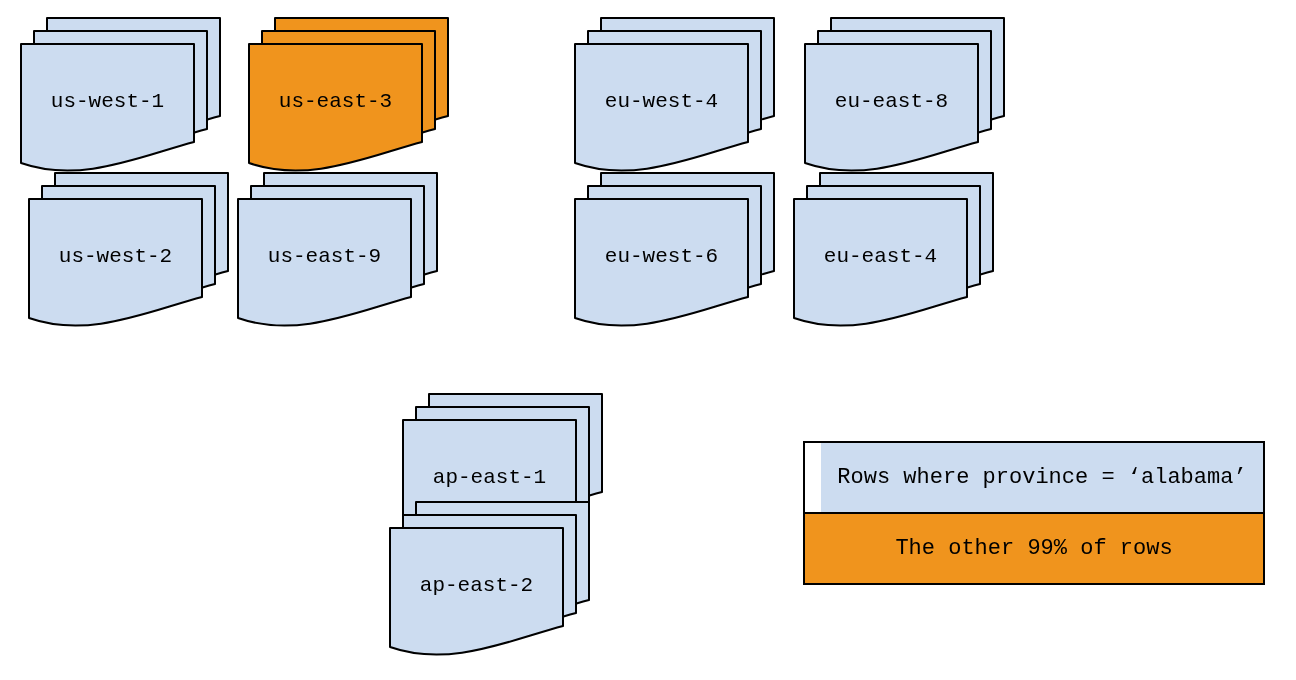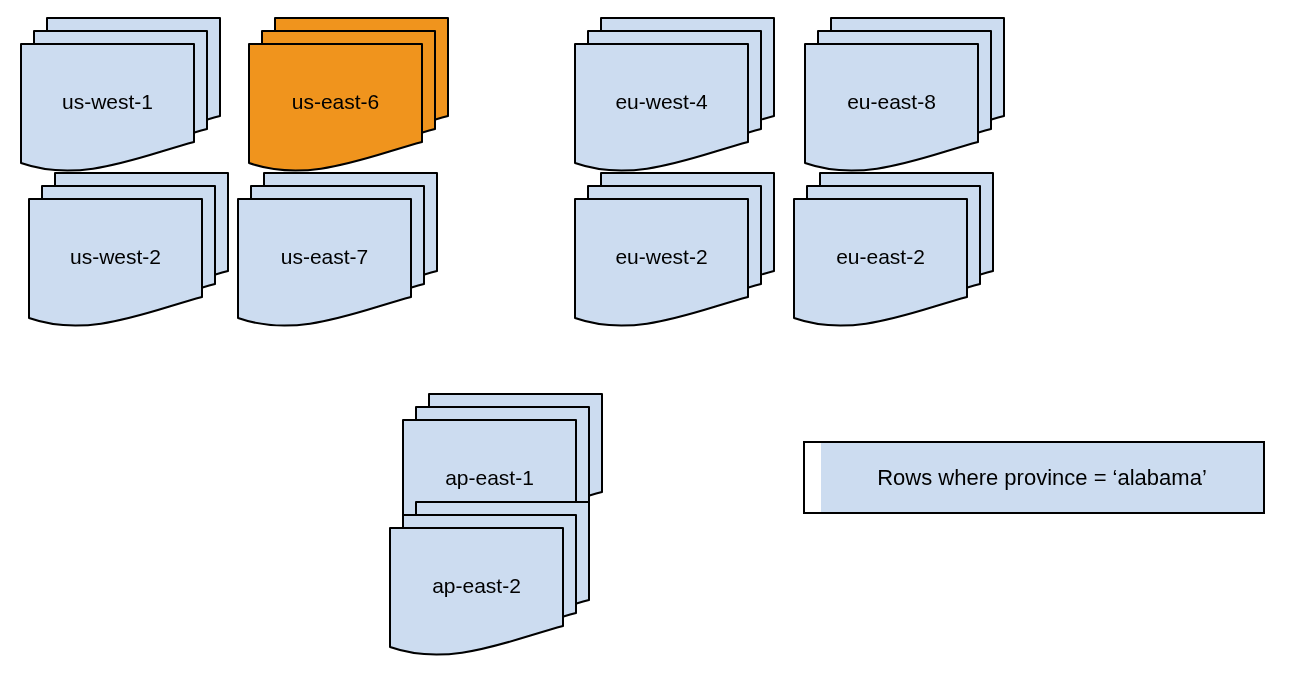--- a/index.html
+++ b/index.html
@@ -1,18 +1,18 @@
 <!DOCTYPE html>
 <html><head>
 <meta charset="utf-8">
 <style>
   html,body{margin:0;padding:0;background:#fff;}
   .canvas{
     position:relative;width:1296px;height:680px;background:#ffffff;
-    font-family:Liberation Sans, sans-serif;overflow:hidden;color:#000;
+    font-family:Liberation Mono, monospace;overflow:hidden;color:#000;
   }
   .stack{position:absolute;width:202px;height:156px;}
   .stack svg{display:block;}
   .stack-label{
     position:absolute;left:1px;top:71px;width:173px;height:28px;
     text-align:center;font-size:21px;line-height:28px;color:#000;
     white-space:nowrap;
   }
   .legend{
     position:absolute;border:2px solid #000;box-sizing:border-box;background:#fff;
@@ -36,21 +36,21 @@
           <path d="M0,0 H173 V98 C120,112 60,140 0,119 Z" transform="translate(0,26)" fill="#ccdcf0" stroke="#000000" stroke-width="2" stroke-linejoin="round"></path>
         </svg>
         <span class="stack-label">us-west-1</span>
       </div>
       <div class="stack" style="left: 248px; top: 17px;">
         <svg width="202" height="156" viewBox="-1 -1 202 156">
           <path d="M0,0 H173 V98 C120,112 60,140 0,119 Z" transform="translate(26,0)" fill="#f0941d" stroke="#000000" stroke-width="2" stroke-linejoin="round"></path>
           <path d="M0,0 H173 V98 C120,112 60,140 0,119 Z" transform="translate(13,13)" fill="#f0941d" stroke="#000000" stroke-width="2" stroke-linejoin="round"></path>
           <path d="M0,0 H173 V98 C120,112 60,140 0,119 Z" transform="translate(0,26)" fill="#f0941d" stroke="#000000" stroke-width="2" stroke-linejoin="round"></path>
         </svg>
-        <span class="stack-label">us-east-6</span>
+        <span class="stack-label">us-east-3</span>
       </div>
       <div class="stack" style="left: 574px; top: 17px;">
         <svg width="202" height="156" viewBox="-1 -1 202 156">
           <path d="M0,0 H173 V98 C120,112 60,140 0,119 Z" transform="translate(26,0)" fill="#ccdcf0" stroke="#000000" stroke-width="2" stroke-linejoin="round"></path>
           <path d="M0,0 H173 V98 C120,112 60,140 0,119 Z" transform="translate(13,13)" fill="#ccdcf0" stroke="#000000" stroke-width="2" stroke-linejoin="round"></path>
           <path d="M0,0 H173 V98 C120,112 60,140 0,119 Z" transform="translate(0,26)" fill="#ccdcf0" stroke="#000000" stroke-width="2" stroke-linejoin="round"></path>
         </svg>
         <span class="stack-label">eu-west-4</span>
       </div>
       <div class="stack" style="left: 804px; top: 17px;">
@@ -68,37 +68,37 @@
           <path d="M0,0 H173 V98 C120,112 60,140 0,119 Z" transform="translate(0,26)" fill="#ccdcf0" stroke="#000000" stroke-width="2" stroke-linejoin="round"></path>
         </svg>
         <span class="stack-label">us-west-2</span>
       </div>
       <div class="stack" style="left: 237px; top: 172px;">
         <svg width="202" height="156" viewBox="-1 -1 202 156">
           <path d="M0,0 H173 V98 C120,112 60,140 0,119 Z" transform="translate(26,0)" fill="#ccdcf0" stroke="#000000" stroke-width="2" stroke-linejoin="round"></path>
           <path d="M0,0 H173 V98 C120,112 60,140 0,119 Z" transform="translate(13,13)" fill="#ccdcf0" stroke="#000000" stroke-width="2" stroke-linejoin="round"></path>
           <path d="M0,0 H173 V98 C120,112 60,140 0,119 Z" transform="translate(0,26)" fill="#ccdcf0" stroke="#000000" stroke-width="2" stroke-linejoin="round"></path>
         </svg>
-        <span class="stack-label">us-east-7</span>
+        <span class="stack-label">us-east-9</span>
       </div>
       <div class="stack" style="left: 574px; top: 172px;">
         <svg width="202" height="156" viewBox="-1 -1 202 156">
           <path d="M0,0 H173 V98 C120,112 60,140 0,119 Z" transform="translate(26,0)" fill="#ccdcf0" stroke="#000000" stroke-width="2" stroke-linejoin="round"></path>
           <path d="M0,0 H173 V98 C120,112 60,140 0,119 Z" transform="translate(13,13)" fill="#ccdcf0" stroke="#000000" stroke-width="2" stroke-linejoin="round"></path>
           <path d="M0,0 H173 V98 C120,112 60,140 0,119 Z" transform="translate(0,26)" fill="#ccdcf0" stroke="#000000" stroke-width="2" stroke-linejoin="round"></path>
         </svg>
-        <span class="stack-label">eu-west-2</span>
+        <span class="stack-label">eu-west-6</span>
       </div>
       <div class="stack" style="left: 793px; top: 172px;">
         <svg width="202" height="156" viewBox="-1 -1 202 156">
           <path d="M0,0 H173 V98 C120,112 60,140 0,119 Z" transform="translate(26,0)" fill="#ccdcf0" stroke="#000000" stroke-width="2" stroke-linejoin="round"></path>
           <path d="M0,0 H173 V98 C120,112 60,140 0,119 Z" transform="translate(13,13)" fill="#ccdcf0" stroke="#000000" stroke-width="2" stroke-linejoin="round"></path>
           <path d="M0,0 H173 V98 C120,112 60,140 0,119 Z" transform="translate(0,26)" fill="#ccdcf0" stroke="#000000" stroke-width="2" stroke-linejoin="round"></path>
         </svg>
-        <span class="stack-label">eu-east-2</span>
+        <span class="stack-label">eu-east-4</span>
       </div>
       <div class="stack" style="left: 402px; top: 348px; margin-top: 45px;">
         <svg width="202" height="156" viewBox="-1 -1 202 156">
           <path d="M0,0 H173 V98 C120,112 60,140 0,119 Z" transform="translate(26,0)" fill="#ccdcf0" stroke="#000000" stroke-width="2" stroke-linejoin="round"></path>
           <path d="M0,0 H173 V98 C120,112 60,140 0,119 Z" transform="translate(13,13)" fill="#ccdcf0" stroke="#000000" stroke-width="2" stroke-linejoin="round"></path>
           <path d="M0,0 H173 V98 C120,112 60,140 0,119 Z" transform="translate(0,26)" fill="#ccdcf0" stroke="#000000" stroke-width="2" stroke-linejoin="round"></path>
         </svg>
         <span class="stack-label">ap-east-1</span>
       </div>
       <div class="stack" style="left: 389px; top: 501px;">
@@ -108,15 +108,18 @@
           <path d="M0,0 H173 V98 C120,112 60,140 0,119 Z" transform="translate(0,26)" fill="#ccdcf0" stroke="#000000" stroke-width="2" stroke-linejoin="round"></path>
         </svg>
         <span class="stack-label">ap-east-2</span>
       </div>
     </div>
 
   <div class="legend" style="left: 803px; top: 441px; width: 462px;">
     <div class="legend-row" style="background: rgb(204, 220, 240); margin-left: 16px;">
       <span>Rows where province = ‘alabama’</span>
     </div>
+    <div class="legend-row" style="background: rgb(240, 148, 29);">
+      <span>The other 99% of rows</span>
+    </div>
   </div>
 
 </div>
 
 </body></html>

